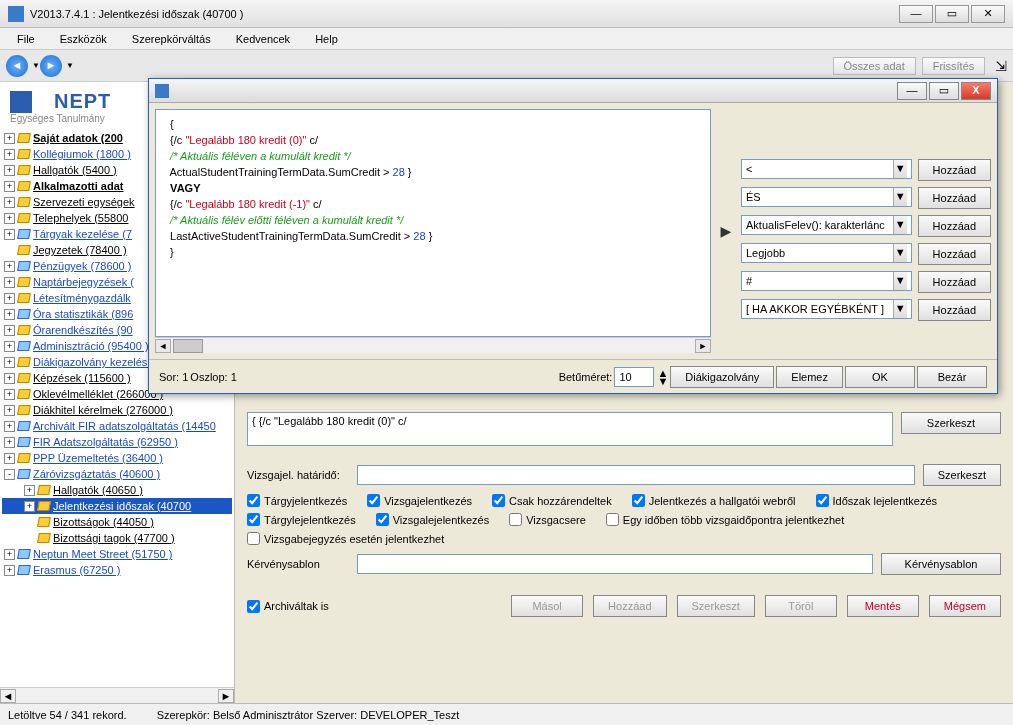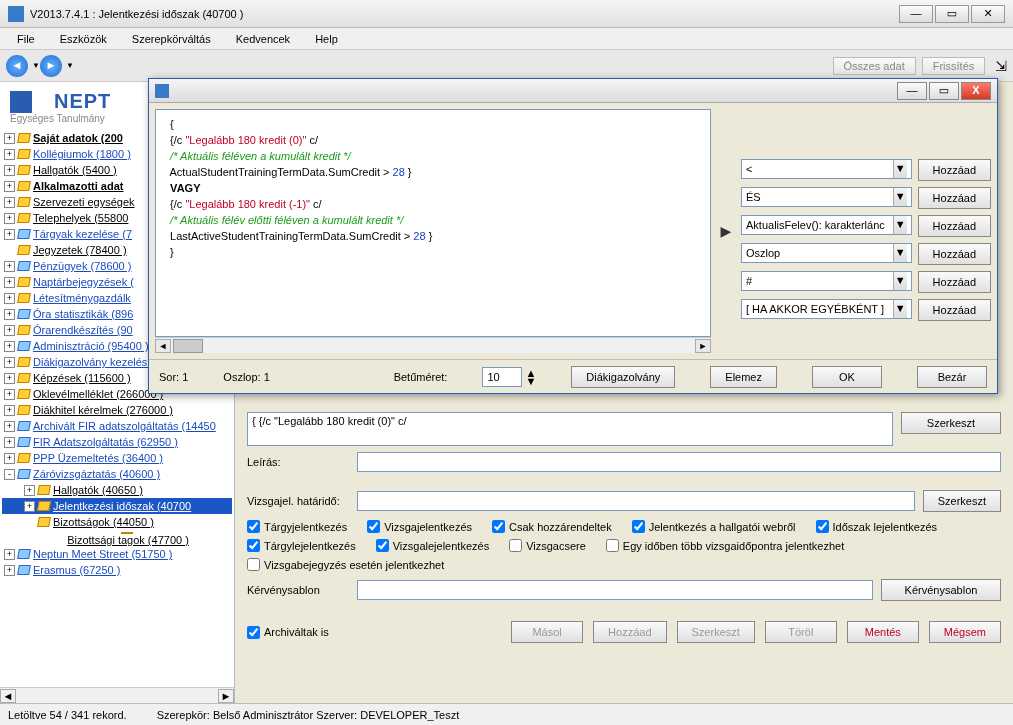--- a/index.html
+++ b/index.html
@@ -65,21 +65,21 @@
 .codebox .str{color:#c00020;}
 .codebox .cmt{color:#1a9a1a;font-style:italic;}
 .codebox .num{color:#1a40c0;}
 .codebox .kw{font-weight:bold;}
 .midcol{width:18px;display:flex;align-items:center;justify-content:center;}
 .arrow{font-size:14px;color:#333;}
 .rightcol{width:250px;display:flex;flex-direction:column;gap:6px;padding-top:50px;}
 .rowc{display:flex;gap:6px;}
 .combo{flex:1;height:20px;border:1px solid #7a9ac0;background:#fff;display:flex;align-items:center;padding:0 4px;justify-content:space-between;}
 .combo .dd{width:14px;text-align:center;background:linear-gradient(#f4f4f4,#ddd);border-left:1px solid #aaa;height:18px;line-height:16px;}
-.dlgfoot{height:34px;border-top:1px solid #bbb;display:flex;align-items:center;padding:0 10px;gap:35px;}
+.dlgfoot{height:34px;border-top:1px solid #bbb;display:flex;align-items:center;padding:0 10px;gap:2px;}
 .dlgfoot .sp{flex:1;}
 .spinner{display:flex;align-items:center;gap:3px;}
 .spinner input{width:40px;height:20px;border:1px solid #7a9ac0;padding:0 4px;}
 .scrollbar{height:16px;background:#f0f0f0;border-top:1px solid #ccc;display:flex;align-items:center;}
 .scrollbar .sbtn{width:16px;height:14px;border:1px solid #aaa;background:#e8e8e8;text-align:center;line-height:12px;font-size:9px;}
 .scrollbar .thumb{width:30px;height:14px;background:#ccc;border:1px solid #999;margin:0 2px;}
 </style>
 </head>
 <body>
 
@@ -240,21 +240,21 @@
         <div class="row sel" style="padding-left: 22px;">
           <div class="pm">+</div>
           <div class="ico"></div>
           <span class="lbl">Jelentkezési időszak (40700</span>
         </div>
         <div class="row" style="padding-left: 22px;">
           <div class="pm" style="visibility: hidden;"></div>
           <div class="ico"></div>
           <span class="lbl">Bizottságok (44050  )</span>
         </div>
-        <div class="row" style="padding-left: 22px; flex-direction: column;">
+        <div class="row" style="padding-left: 22px;">
           <div class="pm" style="visibility: hidden;"></div>
           <div class="ico"></div>
           <span class="lbl">Bizottsági tagok (47700  )</span>
         </div>
         <div class="row">
           <div class="pm">+</div>
           <div class="ico blue"></div>
           <span class="lbl link">Neptun Meet Street (51750  )</span>
         </div>
         <div class="row">
@@ -269,24 +269,20 @@
       <div class="sbtn" style="width:16px;height:14px;border:1px solid #aaa;text-align:center">►</div>
     </div>
   </div>
 
   <div class="mainpanel">
     <div style="height:320px"></div>
     <div style="display:flex;gap:8px;align-items:flex-start">
       <div class="mline" style="flex:1"><span>{
 {/c "Legalább 180 kredit (0)" c/</span></div>
       <button class="btn" style="width:100px">Szerkeszt</button>
-    </div>
-    <div class="field">
-      <label>Leírás:</label>
-      <input type="text" style="">
     </div>
     <div class="field" style="margin-top:18px">
       <label>Vizsgajel. határidő:</label>
       <input type="text" style="">
       <button class="btn" style="margin-left:8px">Szerkeszt</button>
     </div>
     <div class="checks" id="checks">
         <label class="ck">
           <input type="checkbox" checked="" style="">
           <span>Tárgyjelentkezés</span>
@@ -392,21 +388,21 @@
         </div>
         <div class="rowc">
           <div class="combo">
             <span>AktualisFelev(): karakterlánc</span>
             <div class="dd">▼</div>
           </div>
           <button class="btn">Hozzáad</button>
         </div>
         <div class="rowc">
           <div class="combo">
-            <span>Oszlop</span>
+            <span>Legjobb</span>
             <div class="dd">▼</div>
           </div>
           <button class="btn">Hozzáad</button>
         </div>
         <div class="rowc">
           <div class="combo">
             <span>#</span>
             <div class="dd">▼</div>
           </div>
           <button class="btn">Hozzáad</button>

